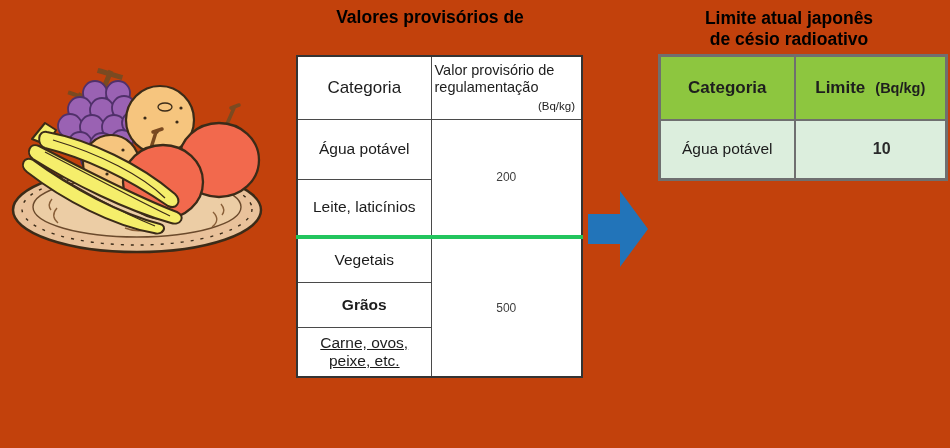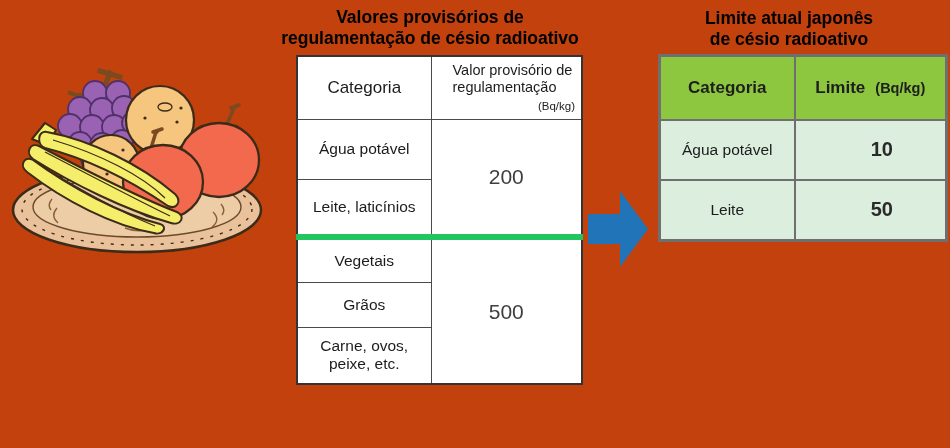--- a/index.html
+++ b/index.html
@@ -11,39 +11,39 @@
   .panel-title{position:absolute;text-align:center;font-weight:bold;font-size:17.5px;line-height:21px;color:#000;}
   #left-title{left:262px;top:7px;width:336px;}
   #right-title{left:643px;top:8px;width:292px;}
   
   #left-table{position:absolute;left:296px;top:55px;border-collapse:collapse;table-layout:fixed;background:#fff;}
   #left-table{border:2px solid #343434;}
   #left-table td{border:1px solid #4a4a4a;text-align:center;vertical-align:middle;font-size:15.5px;color:#1c1c1c;padding:2px 6px;box-sizing:border-box;}
   #left-table .col-cat{width:134px;}
   #left-table .col-val{width:151px;}
   #left-table td.hdr-cat{font-size:17px;height:63px;}
-  #left-table td.hdr-val{text-align:left;vertical-align:top;padding:5px 6px 2px 21px;font-size:14.5px;line-height:17px;}
+  #left-table td.hdr-val{text-align:left;vertical-align:top;padding:5px 6px 2px 3px;font-size:14.5px;line-height:17px;}
   #left-table .hdr-unit{display:block;text-align:right;font-size:11.5px;margin-top:2px;color:#222;}
-  #left-table td.val{font-size:21px;color:#3f3f3f;}
+  #left-table td.val{font-size:12px;color:#3f3f3f;}
   #left-table tr.r1 td{height:60px;}
   #left-table tr.r2 td{height:58px;}
   #left-table tr.r3 td{height:45px;}
-  #left-table tr.r4 td{height:45px;}
-  #left-table tr.r5 td{height:57px;}
-  #left-table tr.group-start td{border-top:6px solid #22c55e;}
+  #left-table tr.r4 td{height:45px;font-weight:bold;}
+  #left-table tr.r5 td{height:50px;text-decoration:underline;}
+  #left-table tr.group-start td{border-top:4px solid #22c55e;}
   
   #right-table{position:absolute;left:658px;top:54px;border-collapse:collapse;table-layout:fixed;}
   #right-table{border:3px solid #6f6f6f;}
   #right-table td{border:2px solid #6f6f6f;text-align:center;vertical-align:middle;box-sizing:border-box;}
   #right-table .col-cat{width:135px;}
   #right-table .col-val{width:152px;}
   #right-table td.g-hdr{background:#8dc63f;font-weight:bold;font-size:17px;color:#1e1e1e;height:64px;}
   #right-table td.g-hdr .unit{font-size:14.5px;font-weight:bold;margin-left:10px;}
   #right-table td.body-cat{background:#dceedd;font-size:15.5px;color:#1c1c1c;padding:2px 15px;line-height:20px;}
-  #right-table td.body-val{background:#dceedd;font-weight:bold;font-size:20px;color:#2a2a2a;padding-left:24px;}
+  #right-table td.body-val{background:#dceedd;font-weight:bold;font-size:16px;color:#2a2a2a;padding-left:24px;}
   #right-table tr.rr1 td{height:60px;}
   #right-table tr.rr2 td{height:61px;}
   #right-table tr.rr3 td{height:141px;}
   #right-table tr.rr4 td{height:62px;}
   
   #arrow{position:absolute;left:588px;top:190px;}
   #basket{position:absolute;left:5px;top:60px;}
 </style>
 </head>
 <body>
@@ -109,21 +109,20 @@
     </g>
     <g fill="none" stroke="#3b2b18" stroke-width="1.3">
       <path d="M48,80 C95,94 138,116 160,138"></path>
       <path d="M40,92 C90,118 140,144 165,156"></path>
       <path d="M34,104 C74,130 120,154 150,166"></path>
     </g>
   </svg>
 
   <div id="left-title" class="panel-title">
     <div>Valores provisórios de</div>
-    <div>regulamentação de césio radioativo</div>
   </div>
 
   <table id="left-table">
     <colgroup>
         <col class="col-cat">
         <col class="col-val">
       </colgroup>
     <tbody>
       <tr>
         <td class="hdr-cat">Categoria</td>
@@ -171,20 +170,16 @@
       <tr>
         <td class="g-hdr">Categoria</td>
         <td class="g-hdr">
           <span>Limite</span><span class="unit">(Bq/kg)</span>
         </td>
       </tr>
       <tr class="rr1">
         <td class="body-cat">Água potável</td>
         <td class="body-val">10</td>
       </tr>
-      <tr class="rr2">
-        <td class="body-cat">Leite</td>
-        <td class="body-val">50</td>
-      </tr>
     </tbody>
   </table>
 
 </div>
 
 </body></html>

